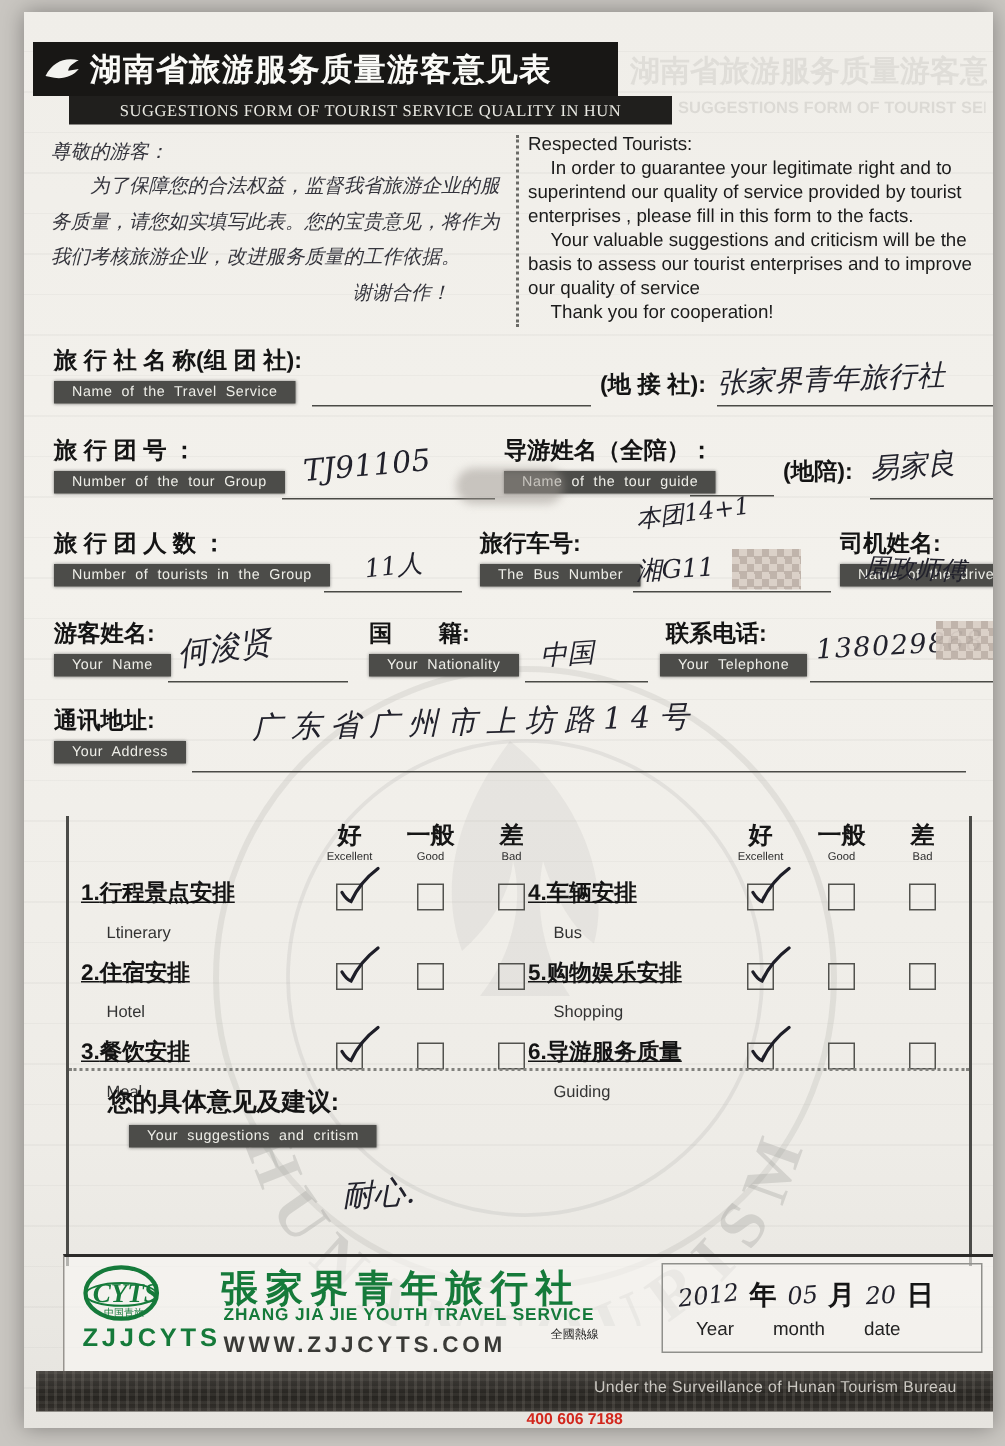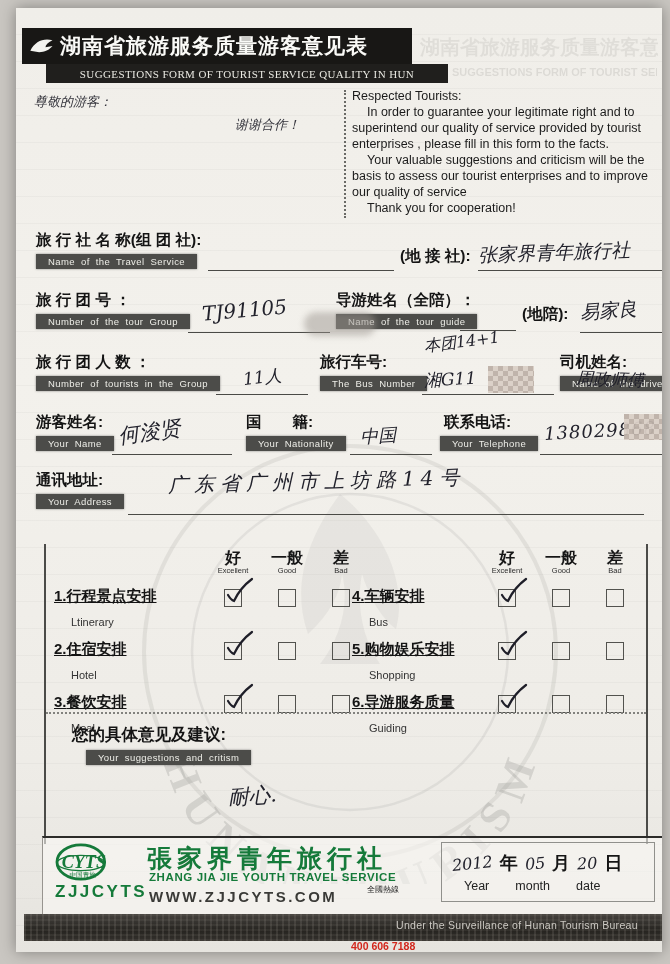--- a/index.html
+++ b/index.html
@@ -102,20 +102,21 @@
       <path d="M2 16 C6 8 13 5 21 7 C17 9 15 11 15 13 L21 12 C18 16 12 18 7 17 Z" fill="#f3f3ef"></path>
     </svg>
     <span class="hdr-title">湖南省旅游服务质量游客意见表</span>
   </div>
   <div class="abs hdr-sub">SUGGESTIONS FORM OF TOURIST SERVICE QUALITY IN HUN</div>
   <div class="abs ghost" style="left:404px;top:26px;width:238px;font-size:20px;opacity:.07;">湖南省旅游服务质量游客意见表</div>
   <div class="abs ghost" style="left:436px;top:58px;width:205px;font-size:11px;opacity:.09;">SUGGESTIONS FORM OF TOURIST SERVICE QUALITY IN HUN</div>
 
   <div class="abs intro-cn">
     <div>尊敬的游客：</div>
+    <div class="body">为了保障您的合法权益，监督我省旅游企业的服务质量，请您如实填写此表。您的宝贵意见，将作为我们考核旅游企业，改进服务质量的工作依据。</div>
     <div class="close">谢谢合作！</div>
   </div>
   <div class="abs intro-en">
     <p class="salut">Respected Tourists:</p>
     <p>In order to guarantee your legitimate right and to superintend our quality of service provided by tourist enterprises , please fill in this form to the facts.</p>
     <p>Your valuable suggestions and criticism will be the basis to assess our tourist enterprises and to improve our quality of service</p>
     <p>Thank you for cooperation!</p>
   </div>
 
   <div class="row" style="top:220px;height:50px;">

